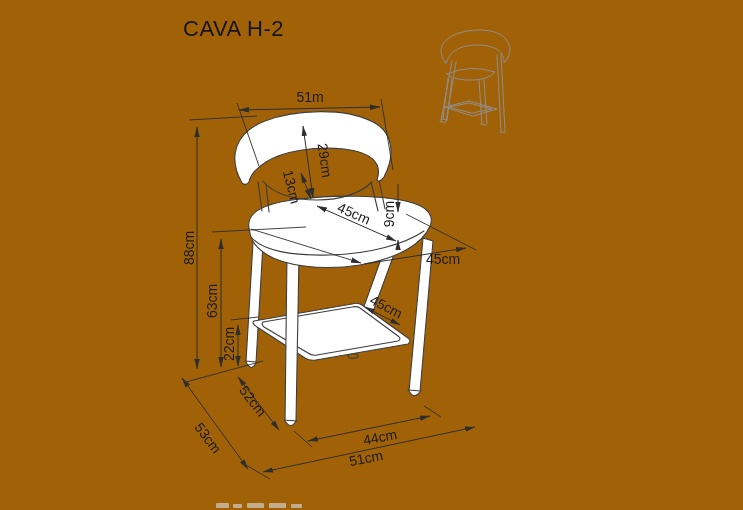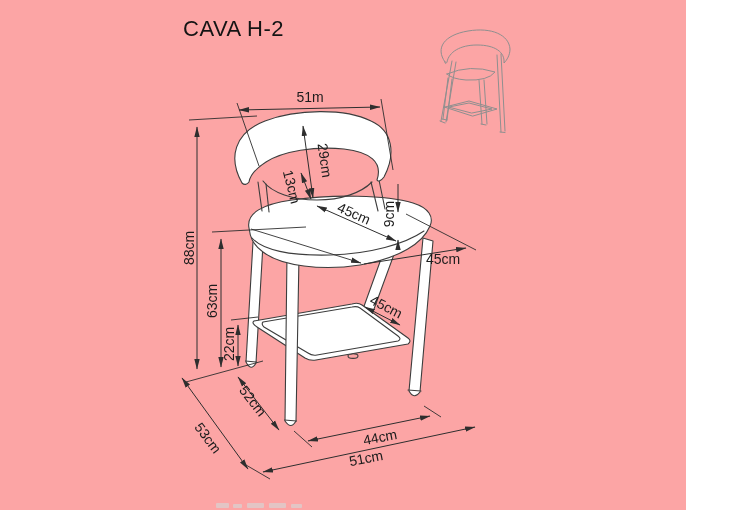--- a/index.html
+++ b/index.html
@@ -1,17 +1,17 @@
 <!DOCTYPE html>
 <html><head>
 <meta charset="utf-8">
 <style>
   html,body{margin:0;padding:0;background:#fff;}
   #stage{
-    position:relative;width:686px;height:510px;background:#fca5a5;
+    position:relative;width:743px;height:510px;background:#a16207;
     font-family:"Liberation Sans",sans-serif;overflow:hidden;
   }
   .title{
     position:absolute;left:183px;top:16px;font-size:22px;color:#141414;
     letter-spacing:.5px;font-weight:400;
   }
   svg{position:absolute;left:0;top:0;}
   .part{fill:#ffffff;stroke:#3d3d3d;stroke-width:1.1;stroke-linejoin:round;}
   .stroke{fill:none;stroke:#3d3d3d;stroke-width:1.1;stroke-linecap:round;}
   .dim{stroke:#2e2e2e;stroke-width:1;fill:none;}

